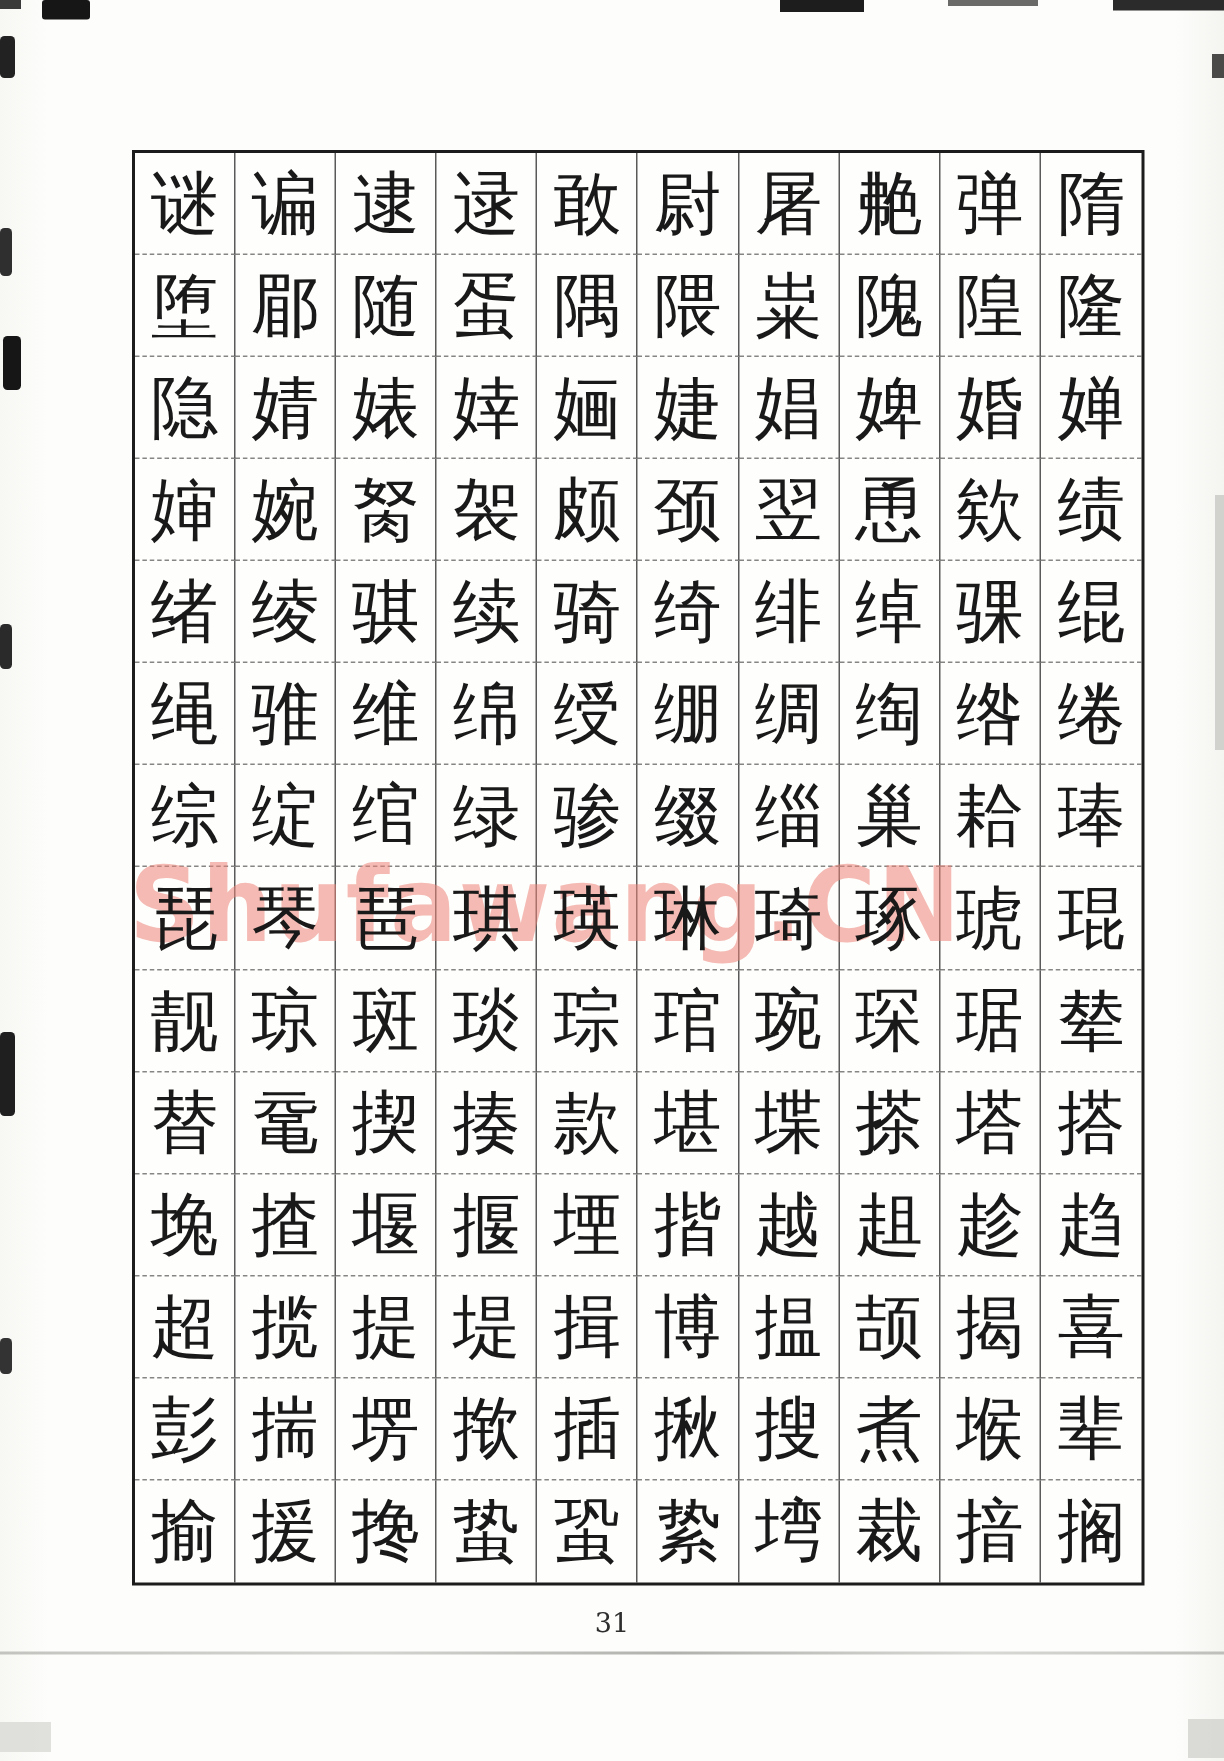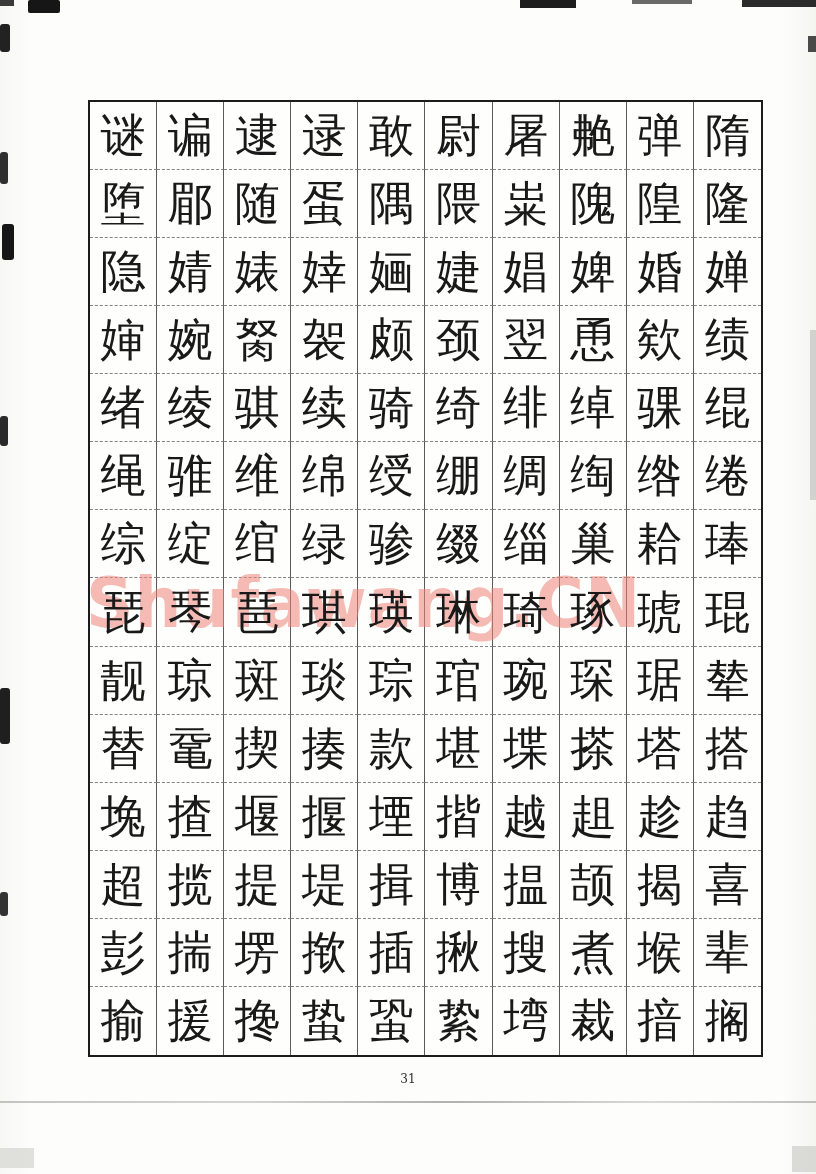--- a/index.html
+++ b/index.html
@@ -44,21 +44,21 @@
     font-weight:700;font-size:66px;letter-spacing:1px;
     transform:scaleY(1.05);
     white-space:nowrap;
     opacity:.55;
   }
   
   .pagenum{
     position:absolute;left:0;top:1072px;width:816px;
     text-align:center;
     font-family:"DejaVu Serif",serif;
-    font-size:12px;color:#2e2e2e;
+    font-size:18px;color:#2e2e2e;
   }
   
   .art{position:absolute;pointer-events:none;}
   .bottom-rule{position:absolute;left:0;top:1101px;width:816px;height:2px;background:linear-gradient(90deg,#b5b5b2 0%,#c9c9c6 30%,#9d9d9a 55%,#cfcfcc 80%,#b0b0ad 100%);opacity:.8;}
 </style>
 </head>
 <body>
 
 <div class="page"></div>
 

